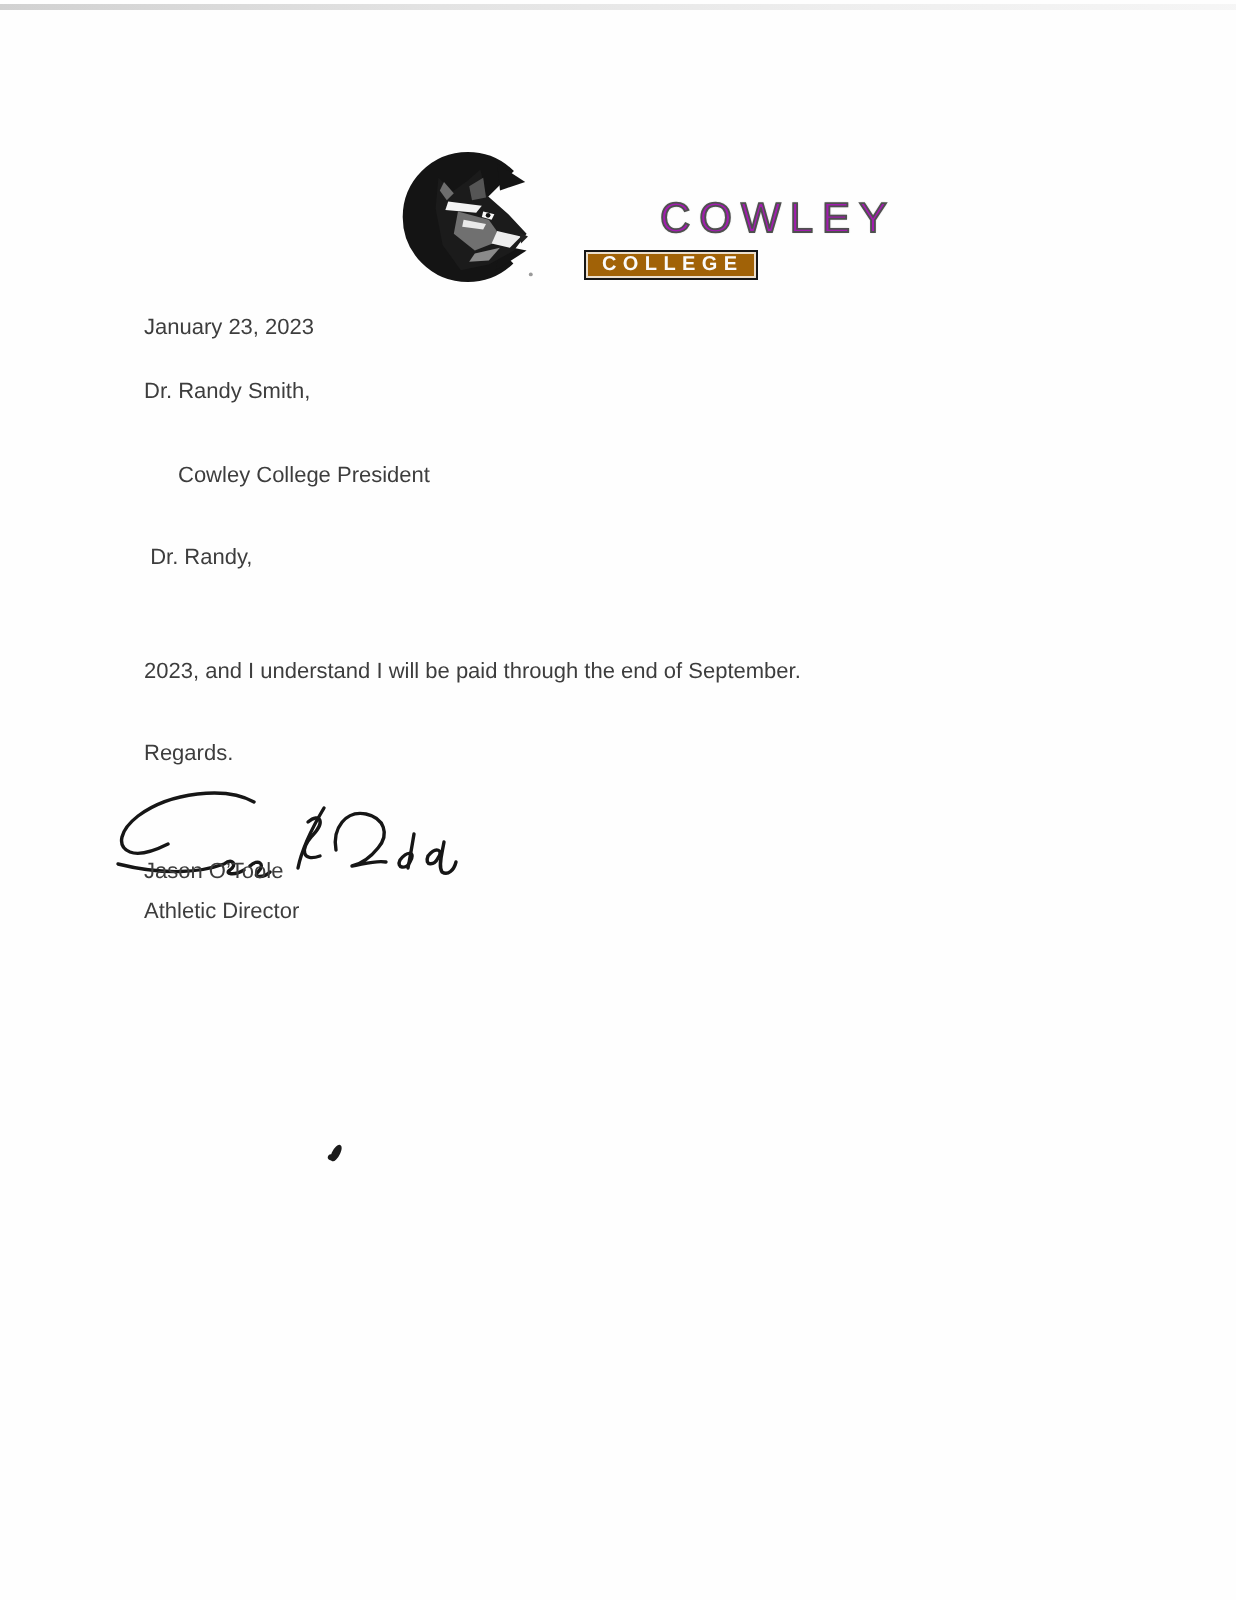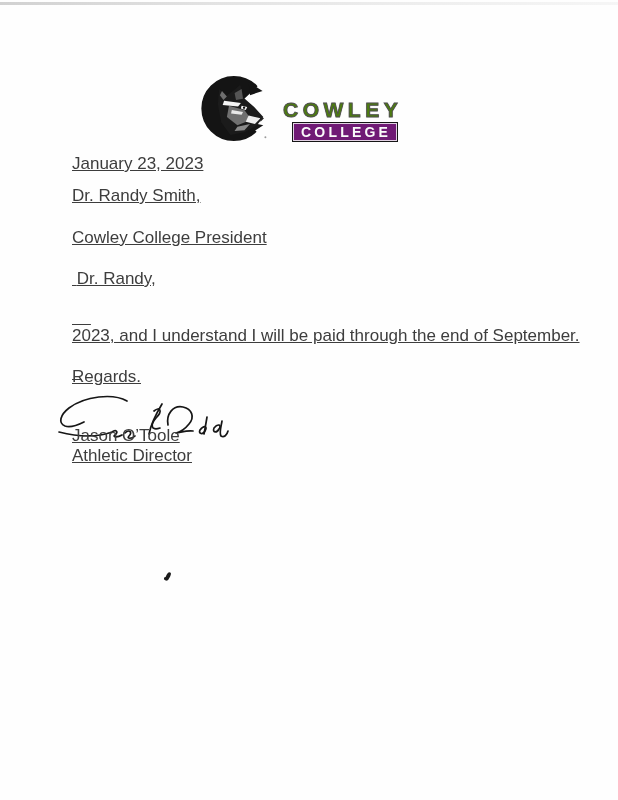--- a/index.html
+++ b/index.html
@@ -23,53 +23,53 @@
     background: linear-gradient(to right, #c9c9c9, #dedede 35%, #ececec 70%, #f4f4f4);
     opacity: .85;
   }
 
   
   .logo { position: absolute; top: 72px; left: 201px; }
   .emblem { position: absolute; left: 0; top: 0; width: 70px; height: 73px; }
   .logo-text { position: absolute; left: 82px; top: 26px; width: 132px; }
   .cowley {
     font-size: 21px;
-    font-weight: 700;
+    font-weight: 400;
     letter-spacing: 4.5px;
-    color: #4d7c0f;
+    color: #a21caf;
     -webkit-text-stroke: 0.9px #4f4f4f;
     text-shadow: 0 0 1px #6a6a6a;
     white-space: nowrap;
+    margin-left: 47px;
   }
   .college-bar {
     margin: 1px 0 16px 10px;
     display: inline-block;
-    background: #701a75;
+    background: #a16207;
     color: #fafafa;
-    font-size: 14px;
+    font-size: 10px;
     font-weight: 800;
     letter-spacing: 3.2px;
     padding: 1px 6px 1px 8px;
     box-shadow: inset 0 0 0 1px rgba(255,255,255,.8), 0 0 0 1px #161616;
     white-space: nowrap;
   }
 
   
   .txt {
     position: absolute;
     left: 72px;
-    font-size: 17px;
+    font-size: 11px;
     line-height: 16px;
     color: #3d3d3d;
     white-space: pre-wrap;
-    text-decoration: underline;
   }
   .date        { top: 156px; }
   .recipient   { top: 188px; }
-  .recip-title { top: 230px; }
+  .recip-title { top: 230px; margin-left: 17px; }
   .salutation  { top: 271px; }
   .body-par    { top: 290px; width: 508px; line-height: 18.6px; }
   .body-par span { display: block; white-space: pre-wrap; }
   .closing     { top: 369px; }
   .signer-name { top: 428px; }
   .signer-title{ top: 448px; }
 
   
   .signature { position: absolute; left: 55px; top: 389px; width: 185px; height: 55px; }
 

